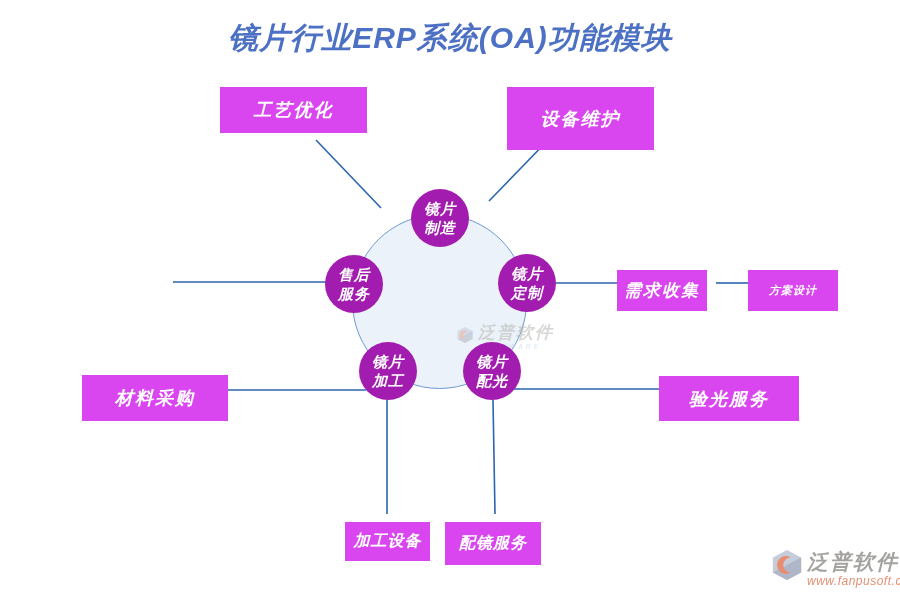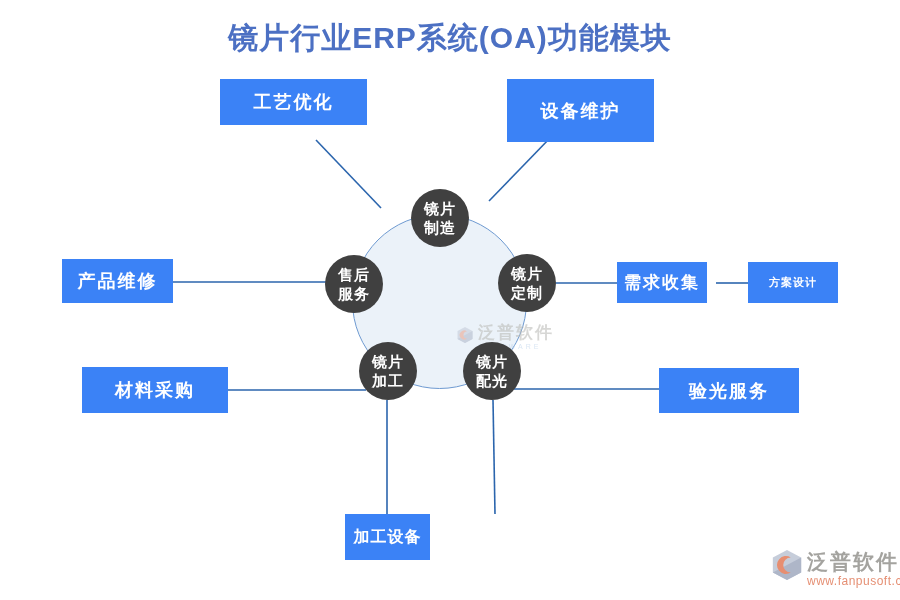--- a/index.html
+++ b/index.html
@@ -2,45 +2,47 @@
 <html><head>
 <meta charset="utf-8">
 <style>
   html,body{margin:0;padding:0;background:#ffffff;}
   #canvas{
     position:relative;
     width:900px;height:600px;
     background:#ffffff;
     overflow:hidden;
     font-family:"Liberation Sans","DejaVu Sans",sans-serif;
+    font-style:italic;
   }
   .title{
     position:absolute;left:0;top:18px;width:900px;
     text-align:center;
     font-size:30px;font-weight:bold;
     color:#4c70c3;
     letter-spacing:1px;
   }
   .lines-svg{position:absolute;left:0;top:0;width:900px;height:600px;}
   .big-circle{
     position:absolute;left:352px;top:214px;
     width:175px;height:175px;border-radius:50%;
     background:#ebf2f9;border:1px solid #6e9ad1;
     box-sizing:border-box;
   }
   .module-box{
     position:absolute;
-    background:#3b82f6;color:#ffffff;
+    background:#d946ef;color:#ffffff;
     font-weight:bold;font-size:18px;letter-spacing:2px;
     display:flex;align-items:center;justify-content:center;
     box-sizing:border-box;
+    margin-top:8px;
   }
   .node-circle{
     position:absolute;width:58px;height:58px;border-radius:50%;
-    background:#404040;color:#ffffff;
+    background:#a21caf;color:#ffffff;
     font-weight:bold;font-size:15px;line-height:19px;letter-spacing:1px;
     display:flex;flex-direction:column;align-items:center;justify-content:center;
     text-align:center;
   }
   .watermark{
     position:absolute;left:456px;top:324px;
     display:flex;align-items:flex-start;gap:4px;
     opacity:0.55;
   }
   .watermark .wm-icon{width:18px;height:18px;margin-top:2px;}
@@ -108,26 +110,26 @@
     <span>镜片</span>
     <span>加工</span>
   </div>
   <div class="node-circle" style="left:463px;top:342px;">
     <span>镜片</span>
     <span>配光</span>
   </div>
 
   <div class="module-box" style="left:220px;top:79px;width:147px;height:46px;">工艺优化</div>
   <div class="module-box" style="left:507px;top:79px;width:147px;height:63px;">设备维护</div>
-  <div class="module-box" style="left:62px;top:259px;width:111px;height:44px;">产品维修</div>
   <div class="module-box" style="left:617px;top:262px;width:90px;height:41px;font-size:17px;">需求收集</div>
   <div class="module-box" style="left:748px;top:262px;width:90px;height:41px;font-size:11px;letter-spacing:1px;">方案设计</div>
   <div class="module-box" style="left:82px;top:367px;width:146px;height:46px;">材料采购</div>
   <div class="module-box" style="left:659px;top:368px;width:140px;height:45px;">验光服务</div>
-  <div class="module-box" style="left:345px;top:514px;width:85px;height:46px;font-size:16px;letter-spacing:1px;">加工设备</div>
+  <div class="module-box" style="left:345px;top:514px;width:85px;height:39px;font-size:16px;letter-spacing:1px;">加工设备</div>
+  <div class="module-box" style="left:445px;top:514px;width:96px;height:43px;font-size:16px;letter-spacing:1px;">配镜服务</div>
 
   <div class="footer-logo">
     <svg class="f-icon" viewBox="0 0 36 36">
       <polygon points="18,2 33,10 33,26 18,34 3,26 3,10" fill="#b9c1d2"></polygon>
       <polygon points="3,26 33,10 33,26 18,34" fill="#9aa5bb"></polygon>
       <path d="M22 10 A9.5 9.5 0 1 0 22 26 A6.8 6.8 0 1 1 22 10 Z" fill="#e2734e"></path>
     </svg>
     <div class="f-texts">
       <span class="f-name">泛普软件</span>
       <span class="f-url">www.fanpusoft.com</span>

